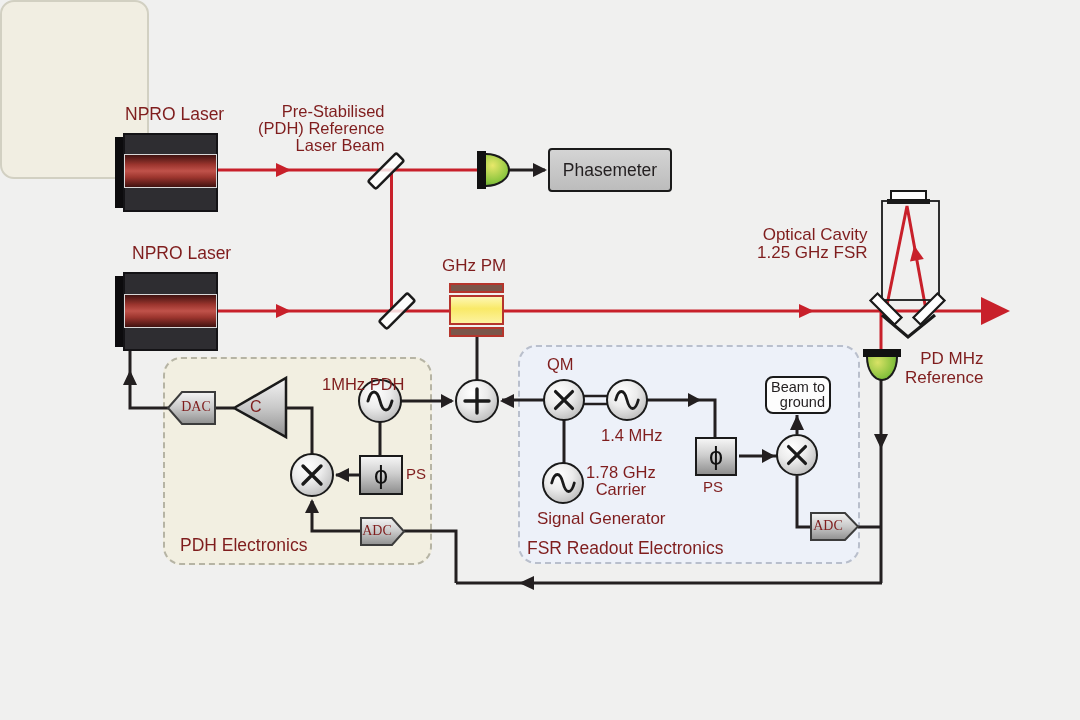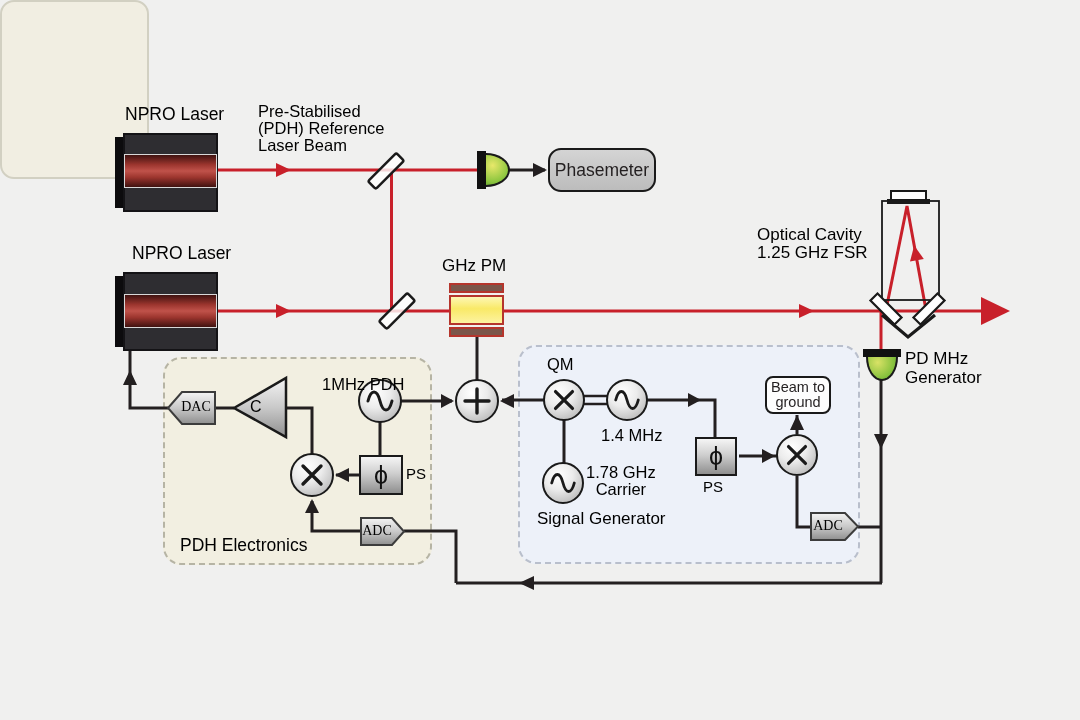--- a/index.html
+++ b/index.html
@@ -1,20 +1,20 @@
 <!DOCTYPE html>
 <html style="--beam-red: #c8202a; --wire-black: #231f20; --pdh-bg: #f2efe1; --fsr-bg: #edf1f9; --siggen-bg: #f1eee2;"><head>
 <meta charset="utf-8">
 <style>
   html,body{margin:0;padding:0;background:#e9e9e9;}
   #stage{position:relative;width:1080px;height:720px;background:#f0f0ef;overflow:hidden;
          font-family:"Liberation Sans",sans-serif;color:#231f20;}
   .abs{position:absolute;}
-  .lbl{position:absolute;font-size:17px;line-height:18px;color:#000000;white-space:nowrap;}
-  .ml{white-space:pre-line;}
+  .lbl{position:absolute;font-size:17px;line-height:18px;color:#7f1d1d;white-space:nowrap;}
+  .ml{white-space:pre-line;text-align:right;}
   
   .region{position:absolute;border-radius:18px;border:2px dashed #b6b4a4;box-sizing:border-box;}
   #pdh-box{left:163px;top:357px;width:269px;height:208px;background:var(--pdh-bg,#f2efe1);}
   #fsr-box{left:518px;top:345px;width:342px;height:219px;background:var(--fsr-bg,#edf1f9);border-color:#b9bfcc;}
   #siggen-box{left:532px;top:357px;width:149px;height:179px;background:var(--siggen-bg,#f1eee2);
               border:2px solid #d2d0c2;border-radius:14px;box-sizing:border-box;}
   
   .laser-body{position:absolute;width:95px;height:79px;background:#2e2d31;border:2px solid #141316;box-sizing:border-box;}
   .laser-tab{position:absolute;width:10px;height:71px;background:#0c0b0d;}
   .laser-stripe{position:absolute;width:91px;height:32px;
@@ -34,21 +34,21 @@
      display:flex;align-items:center;justify-content:center;}
   .circ svg{display:block;}
   
   .ps-box{position:absolute;border:2px solid #1a1a1a;box-sizing:border-box;
      background:linear-gradient(to bottom,#f5f5f5,#cfcfcf 45%,#8f8f8f);
      display:flex;align-items:center;justify-content:center;font-size:25px;color:#111;}
   
   .pm-bar{position:absolute;width:55px;height:10px;background:#7b564a;border:2px solid #b5352c;box-sizing:border-box;}
   .pm-mid{position:absolute;width:55px;height:30px;border:2px solid #b5352c;box-sizing:border-box;
      background:linear-gradient(to bottom,#fdf7b4,#f9e967 45%,#fdf3a1);}
-  #phasemeter-box{position:absolute;left:548px;top:148px;width:108px;height:44px;border-radius:13px;
+  #phasemeter-box{position:absolute;left:548px;top:148px;width:124px;height:44px;border-radius:4px;
      border:2.5px solid #1a1a1a;box-sizing:border-box;background:linear-gradient(to bottom,#d4d4d4,#bcbcbc);
      display:flex;align-items:center;justify-content:center;font-size:17.5px;}
   #dtg-box{position:absolute;left:765px;top:376px;width:66px;height:38px;border-radius:8px;
      border:2px solid #1a1a1a;box-sizing:border-box;background:#fdfdfd;
      display:flex;align-items:center;justify-content:center;text-align:center;
      font-size:14.5px;line-height:15px;}
   .small-lbl{font-size:14px;line-height:14px;font-family:Liberation Serif, serif;}
   .beam{stroke:var(--beam-red,#c8202a);stroke-width:3;fill:none;}
   .beam-arrow{fill:var(--beam-red,#c8202a);stroke:none;}
   .wire{stroke:var(--wire-black,#231f20);stroke-width:3;fill:none;}
@@ -213,30 +213,31 @@
 
   <div class="lbl" style="left:125px;top:105px;font-size:17.5px">NPRO Laser</div>
   <div class="lbl ml" style="left:258px;top:103px;font-size:16.5px;line-height:17px">Pre-Stabilised
 (PDH) Reference
 Laser Beam</div>
   <div class="lbl" style="left:132px;top:244px;font-size:17.5px">NPRO Laser</div>
   <div class="lbl" style="left:442px;top:257px;font-size:17px">GHz PM</div>
   <div class="lbl ml" style="left:757px;top:226px">Optical Cavity
 1.25 GHz FSR</div>
   <div class="lbl ml" style="left:905px;top:349px;line-height:19px">PD MHz
-Generator</div>
+Reference</div>
 
   <div class="lbl" style="left:322px;top:375px;font-size:16.5px">1MHz PDH</div>
   <div class="lbl small-lbl" style="left:178px;top:400px;width:36px;text-align:center">DAC</div>
   <div class="lbl" style="left:250px;top:398px;font-size:16px">C</div>
   <div class="lbl" style="left:406px;top:465px;font-size:15px">PS</div>
   <div class="lbl small-lbl" style="left:362px;top:524px;width:30px;text-align:center">ADC</div>
   <div class="lbl" style="left:180px;top:536px;font-size:17.5px">PDH Electronics</div>
 
   <div class="lbl" style="left:547px;top:355px;font-size:16.5px">QM</div>
   <div class="lbl" style="left:601px;top:426px;font-size:16.5px">1.4 MHz</div>
   <div class="lbl ml" style="left:586px;top:464px;font-size:16.5px;line-height:17px;text-align:center">1.78 GHz
 Carrier</div>
   <div class="lbl" style="left:537px;top:510px">Signal Generator</div>
   <div class="lbl" style="left:703px;top:478px;font-size:15px">PS</div>
   <div class="lbl small-lbl" style="left:812px;top:519px;width:32px;text-align:center">ADC</div>
+  <div class="lbl" style="left:527px;top:539px;font-size:17.5px">FSR Readout Electronics</div>
 
 </div>
 
 </body></html>

